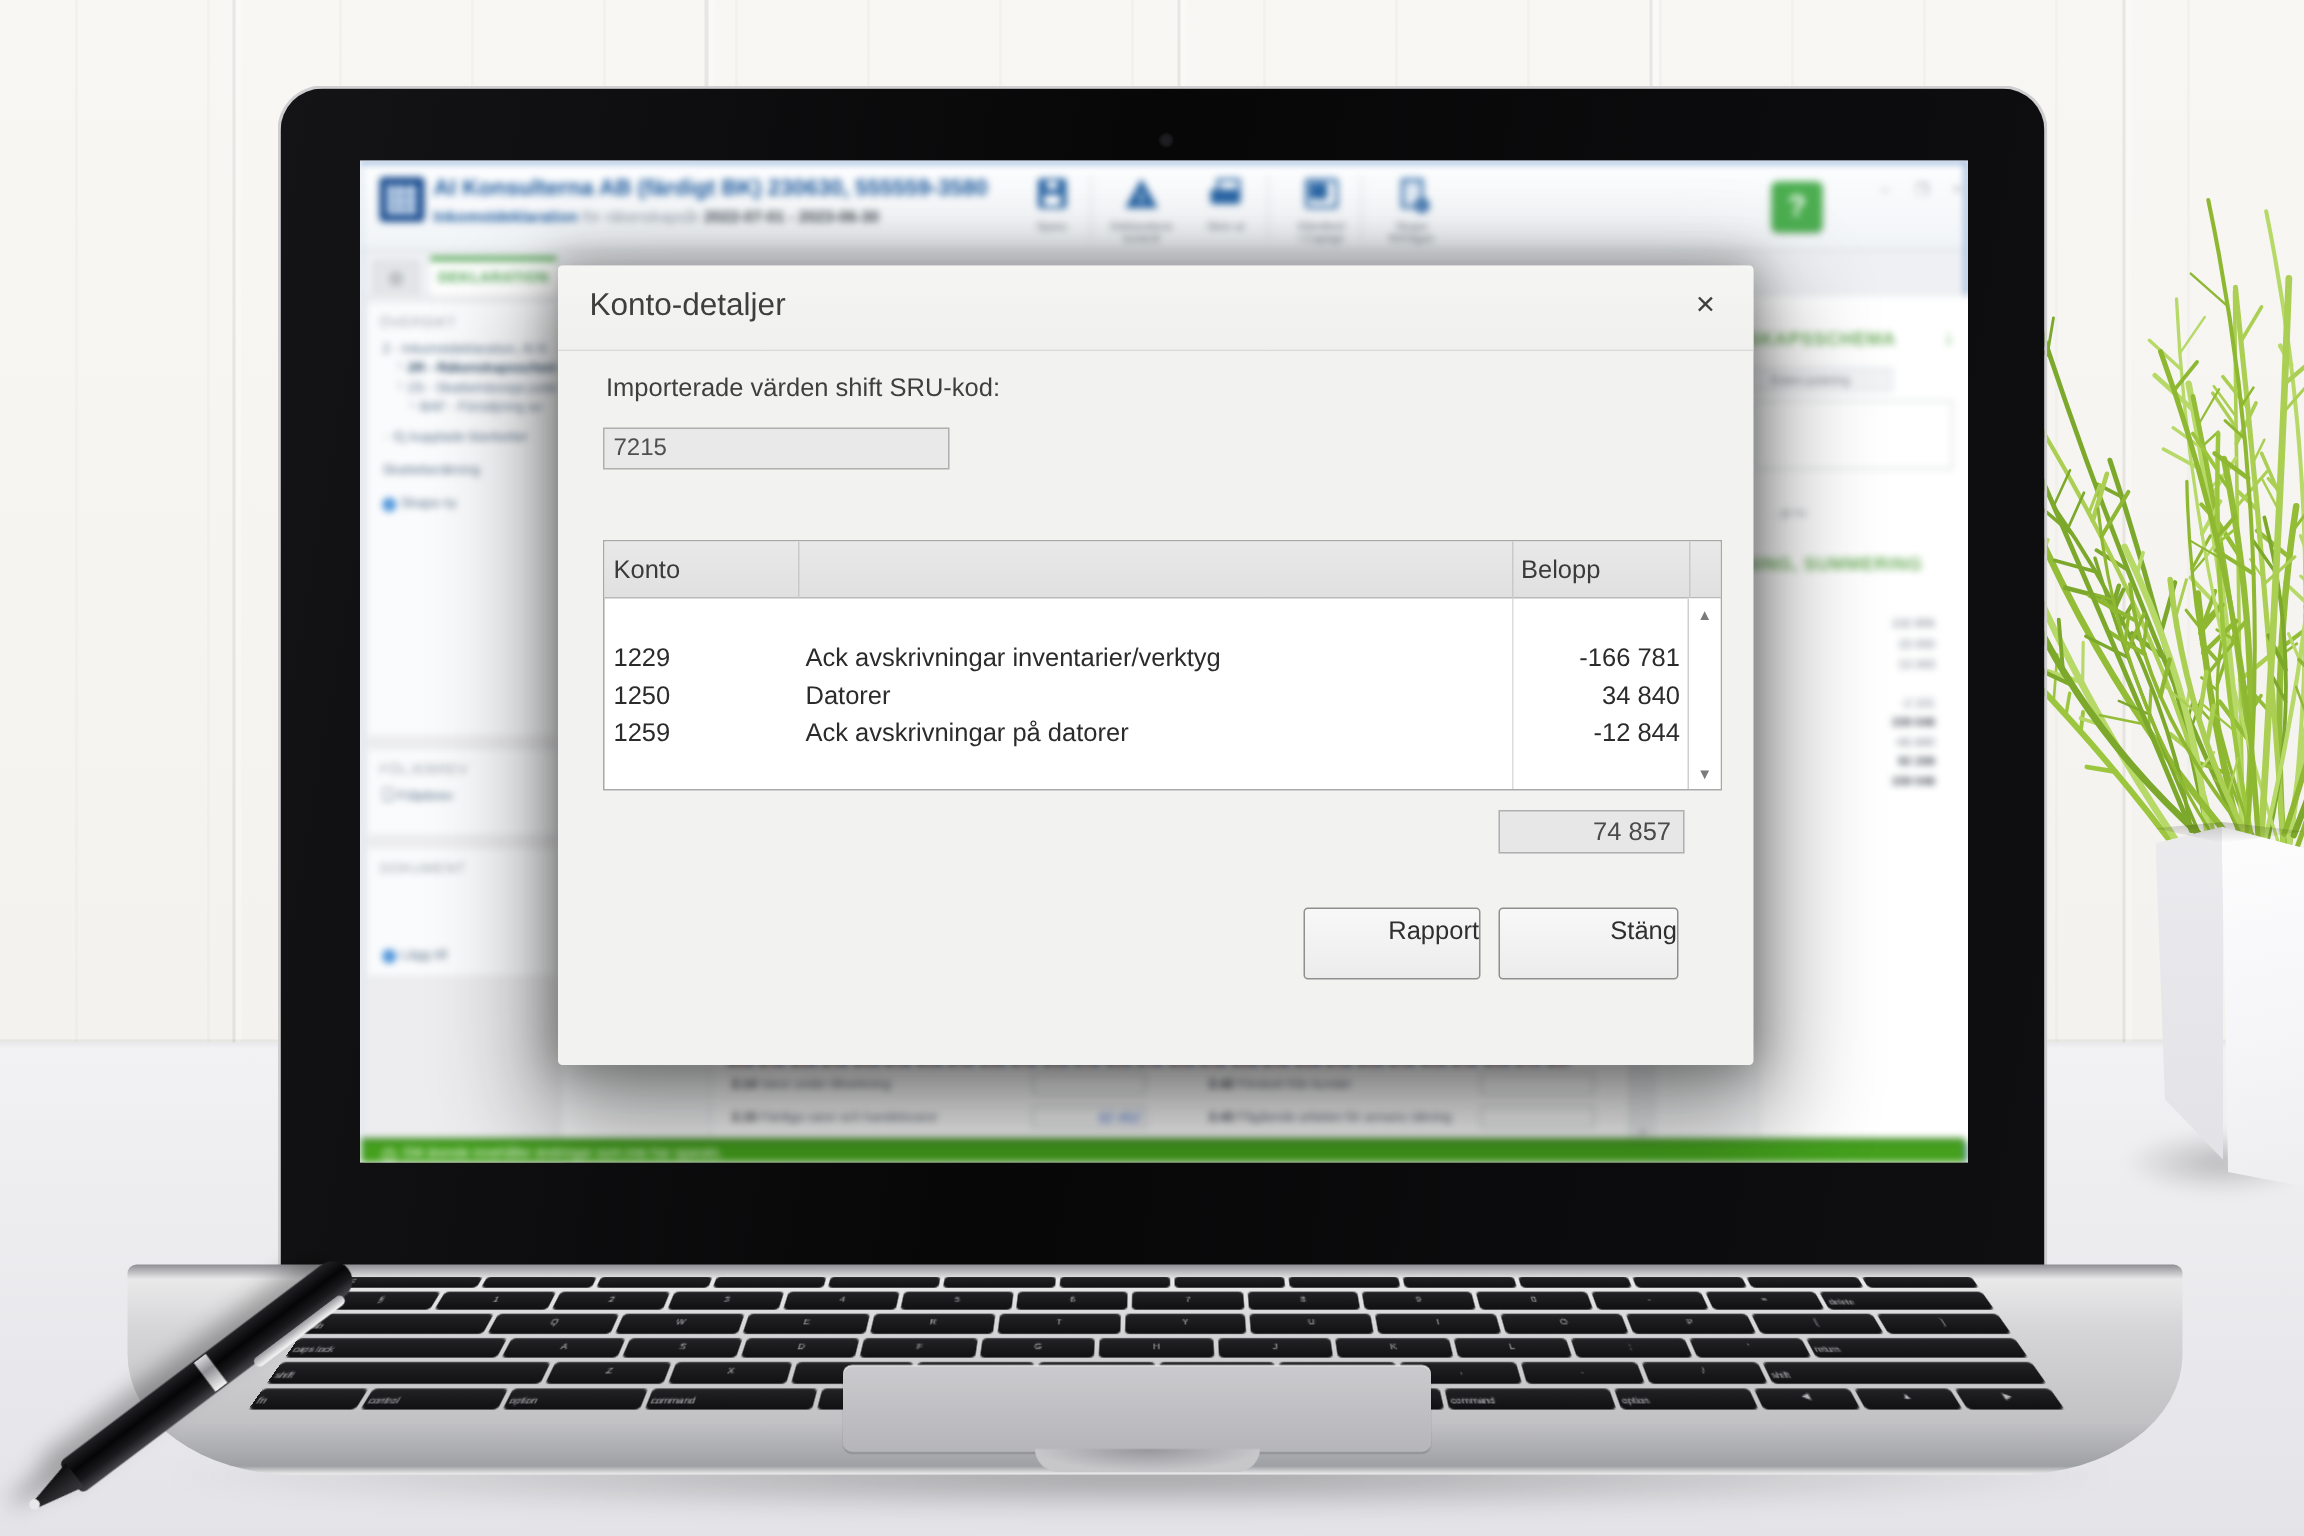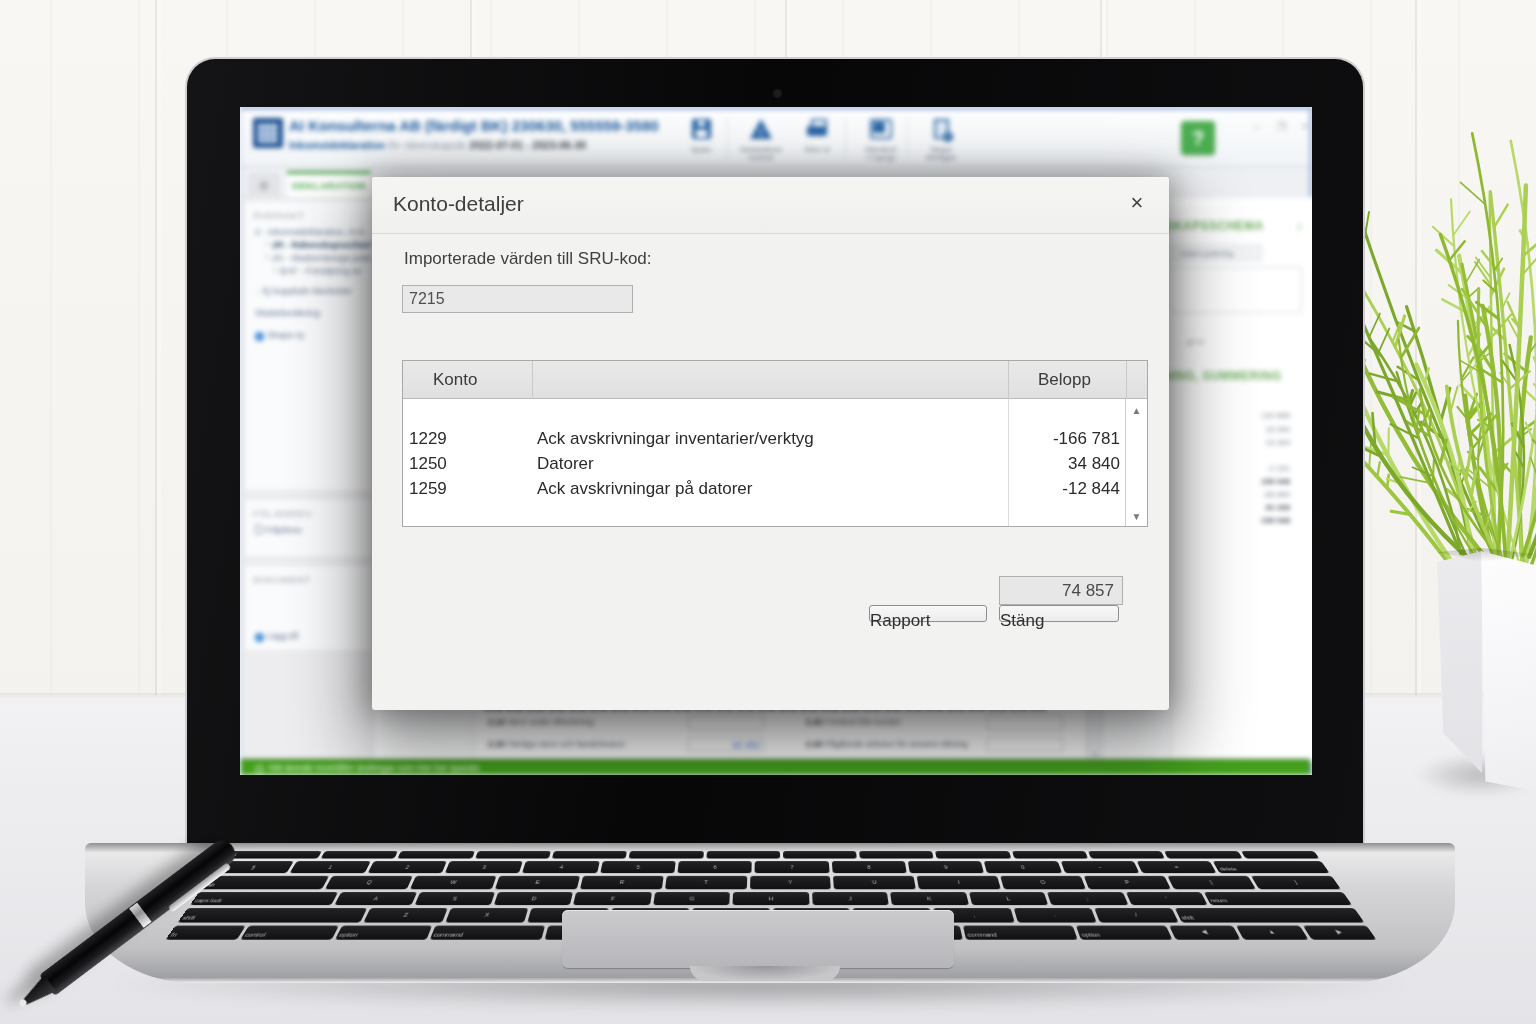--- a/index.html
+++ b/index.html
@@ -154,34 +154,34 @@
     box-shadow:0 30px 70px 12px rgba(0,0,0,.45),0 0 28px 4px rgba(0,0,0,.28);z-index:5;}
   .dlg-titlebar{position:absolute;left:0;top:0;width:100%;height:57px;background:linear-gradient(180deg,#f5f5f4,#f0f0ef);
     border-bottom:1px solid #d8d8d8;border-radius:3px 3px 0 0;}
   .dlg-title{position:absolute;left:21px;top:15px;font-size:21px;color:#3e3e3e;}
   .dlg-close{position:absolute;right:18px;top:12px;width:28px;height:28px;font-size:22px;color:#3f3f3f;text-align:center;line-height:28px;cursor:default;}
   .dlg-label{position:absolute;left:32px;top:72px;font-size:17px;color:#3f3f3f;}
   .dlg-sru{position:absolute;left:30px;top:108px;width:231px;height:28px;background:#e9e9e9;border:1px solid #b0b0b0;
     font-size:16px;color:#4f4f4f;padding:12px 6px;}
   .dlg-table{position:absolute;left:30px;top:183px;width:746px;height:167px;background:#fff;border:1px solid #a8a8a8;}
   .dt-head{position:absolute;left:0;top:0;width:100%;height:38px;background:linear-gradient(180deg,#e9e9e9,#e0e0e0);border-bottom:1px solid #b9b9b9;}
-  .dt-hc{position:absolute;top:0;height:38px;font-size:17px;color:#3a3a3a;line-height:38px;padding-left:6px;margin-left:24px;}
+  .dt-hc{position:absolute;top:0;height:38px;font-size:17px;color:#3a3a3a;line-height:38px;padding-left:6px;}
   .dt-sep{position:absolute;top:0;width:1px;background:#c9c9c9;height:38px;}
   .dt-vline{position:absolute;top:38px;bottom:0;width:1px;background:#dcdcdc;}
   .dt-row{position:absolute;left:0;width:722px;height:25px;font-size:17px;color:#2b2b2b;line-height:25px;}
   .dt-c1{position:absolute;left:6px;}
   .dt-c2{position:absolute;left:134px;}
   .dt-c3{position:absolute;left:605px;width:112px;text-align:right;}
   .dt-scroll{position:absolute;right:0;top:38px;bottom:0;width:22px;background:#fff;border-left:1px solid #cfcfcf;}
   .dt-up,.dt-dn{position:absolute;left:0;width:100%;text-align:center;font-size:10px;color:#7b7b7b;}
   .dt-up{top:6px;} .dt-dn{bottom:4px;}
   .dlg-total{position:absolute;left:627px;top:363px;width:124px;height:29px;background:#e7e7e7;border:1px solid #b0b0b0;
-    font-size:17px;color:#4a4a4a;text-align:right;padding:0 8px;margin-top:36px;}
-  .dlg-btn{position:absolute;top:428px;height:17px;background:linear-gradient(180deg,#f8f8f8,#ececec);
-    border:1px solid #8f8f8f;border-radius:3px;font-size:17px;color:#2f2f2f;text-align:left;line-height:29px;}
+    font-size:17px;color:#4a4a4a;text-align:right;padding:0 8px;}
+  .dlg-btn{position:absolute;top:428px;height:48px;background:linear-gradient(180deg,#f8f8f8,#ececec);
+    border:1px solid #8f8f8f;border-radius:3px;font-size:17px;color:#2f2f2f;text-align:right;line-height:29px;}
   .btn-rapport{left:497px;width:118px;}
   .btn-stang{left:627px;width:120px;}
 </style>
 </head>
 <body>
 
 <div class="scene">
 
   <div class="abs wall"></div>
   <div class="abs desk"></div>
@@ -494,21 +494,21 @@
         <div class="statusbar">
           <span class="info-ic">i</span><span>Ditt ärende innehåller ändringar som inte har sparats.</span>
         </div>
       </div>
 
       <div class="dialog">
         <div class="dlg-titlebar">
           <div class="dlg-title">Konto-detaljer</div>
           <div class="dlg-close">×</div>
         </div>
-        <div class="dlg-label">Importerade värden till SRU-kod:</div>
+        <div class="dlg-label">Importerade värden shift SRU-kod:</div>
         <input class="dlg-sru" readonly="" value="7215" style="">
 
         <div class="dlg-table">
           <div class="dt-head">
             <div class="dt-hc" style="left:0;width:129px">Konto</div>
             <div class="dt-sep" style="left:129px"></div>
             <div class="dt-sep" style="left:605px"></div>
             <div class="dt-hc" style="left:605px;width:118px">Belopp</div>
             <div class="dt-sep" style="left:723px"></div>
           </div>

